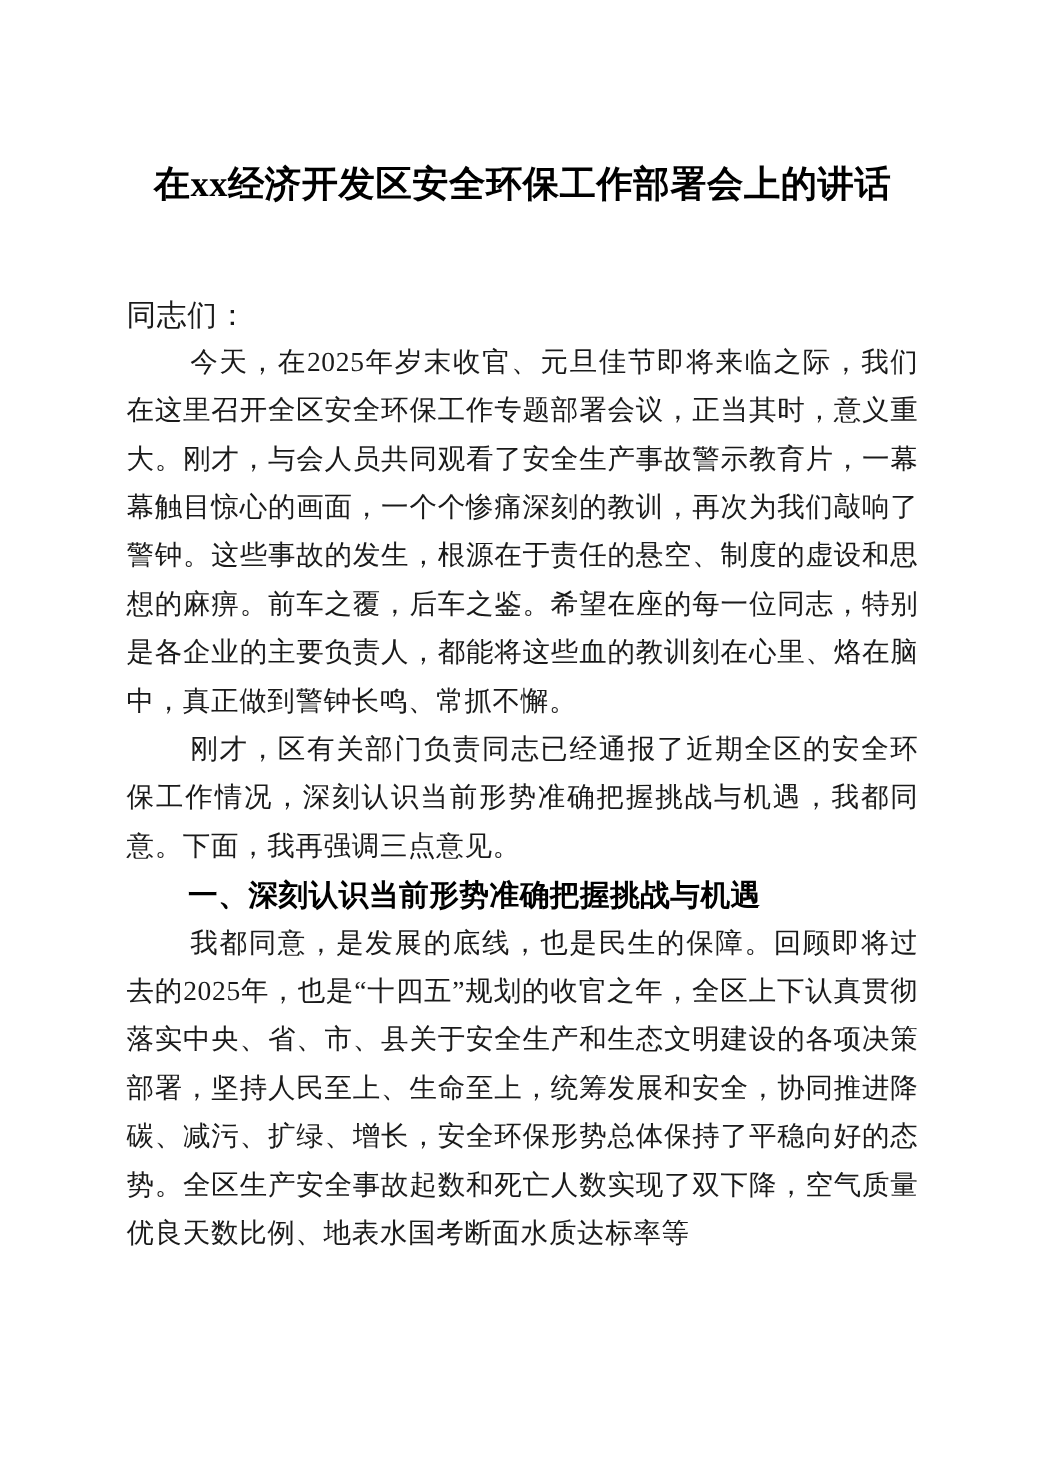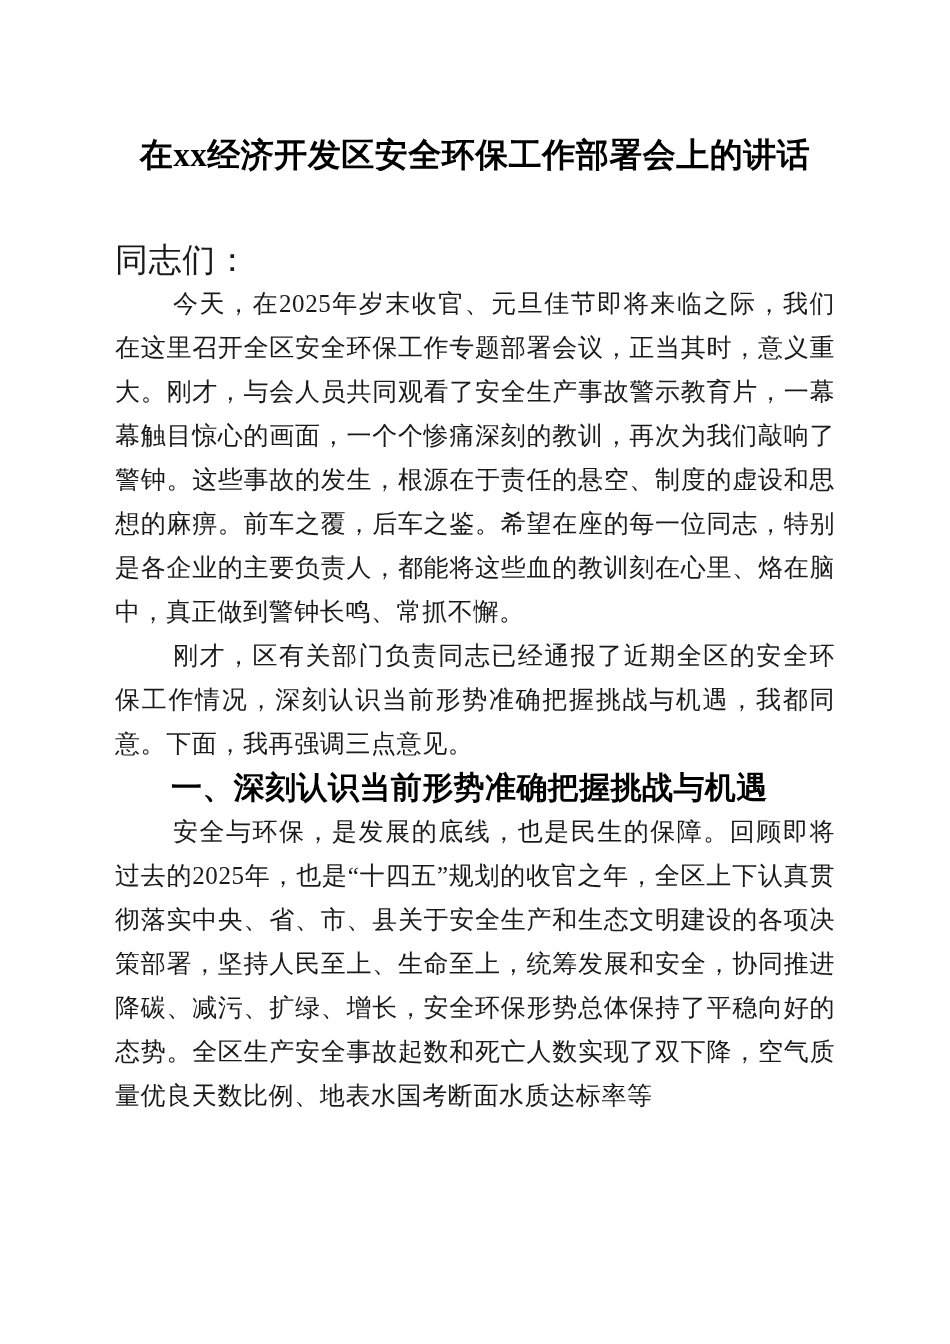--- a/index.html
+++ b/index.html
@@ -26,38 +26,38 @@
 
   .content {
     position: absolute;
     left: 115px;
     top: 0;
     width: 720px;
   }
 
   
   .doc-title {
-    margin: 4px;
+    margin: 17px;
     padding-top: 128px;
     text-align: center;
     font-family: "Liberation Serif", "DejaVu Serif", serif;
     font-weight: bold;
     font-size: 33px;
     line-height: 47px;
     letter-spacing: 0.5px;
     color: #000000;
     text-indent: 0;
   }
 
   
   .salutation {
     margin: 0;
     padding-top: 55px;
     font-family: "Liberation Serif", "DejaVu Serif", serif;
-    font-size: 33px;
+    font-size: 27px;
     line-height: 44px;
     text-indent: 0;
     text-align: left;
     letter-spacing: 0.6px;
   }
 
   
   .body-para {
     margin: 0;
     font-family: "Liberation Serif", "DejaVu Serif", serif;
@@ -67,21 +67,21 @@
     text-align: justify;
     text-justify: inter-ideograph;
     letter-spacing: 0.6px;
   }
 
   
   .section-heading {
     margin: 0;
     font-family: "Liberation Sans", "DejaVu Sans", sans-serif;
     font-weight: bold;
-    font-size: 31px;
+    font-size: 27px;
     line-height: 44px;
     text-indent: 56px;
     text-align: left;
     letter-spacing: 0.4px;
     color: #000000;
   }
 
   
   .clipped {
     overflow: hidden;
@@ -96,16 +96,16 @@
     <h1 class="doc-title">在xx经济开发区安全环保工作部署会上的讲话</h1>
 
     <p class="salutation">同志们：</p>
 
     <p class="body-para">今天，在2025年岁末收官、元旦佳节即将来临之际，我们在这里召开全区安全环保工作专题部署会议，正当其时，意义重大。刚才，与会人员共同观看了安全生产事故警示教育片，一幕幕触目惊心的画面，一个个惨痛深刻的教训，再次为我们敲响了警钟。这些事故的发生，根源在于责任的悬空、制度的虚设和思想的麻痹。前车之覆，后车之鉴。希望在座的每一位同志，特别是各企业的主要负责人，都能将这些血的教训刻在心里、烙在脑中，真正做到警钟长鸣、常抓不懈。</p>
 
     <p class="body-para">刚才，区有关部门负责同志已经通报了近期全区的安全环保工作情况，深刻认识当前形势准确把握挑战与机遇，我都同意。下面，我再强调三点意见。</p>
 
     <h2 class="section-heading">一、深刻认识当前形势准确把握挑战与机遇</h2>
 
-    <p class="body-para clipped">安全与环保，是发展的底线，也是民生的保障。回顾即将过去的2025年，也是“十四五”规划的收官之年，全区上下认真贯彻落实中央、省、市、县关于安全生产和生态文明建设的各项决策部署，坚持人民至上、生命至上，统筹发展和安全，协同推进降碳、减污、扩绿、增长，安全环保形势总体保持了平稳向好的态势。全区生产安全事故起数和死亡人数实现了双下降，空气质量优良天数比例、地表水国考断面水质达标率等</p>
+    <p class="body-para clipped">我都同意，是发展的底线，也是民生的保障。回顾即将过去的2025年，也是“十四五”规划的收官之年，全区上下认真贯彻落实中央、省、市、县关于安全生产和生态文明建设的各项决策部署，坚持人民至上、生命至上，统筹发展和安全，协同推进降碳、减污、扩绿、增长，安全环保形势总体保持了平稳向好的态势。全区生产安全事故起数和死亡人数实现了双下降，空气质量优良天数比例、地表水国考断面水质达标率等</p>
 
   </div>
 </div>
 
 </body></html>

